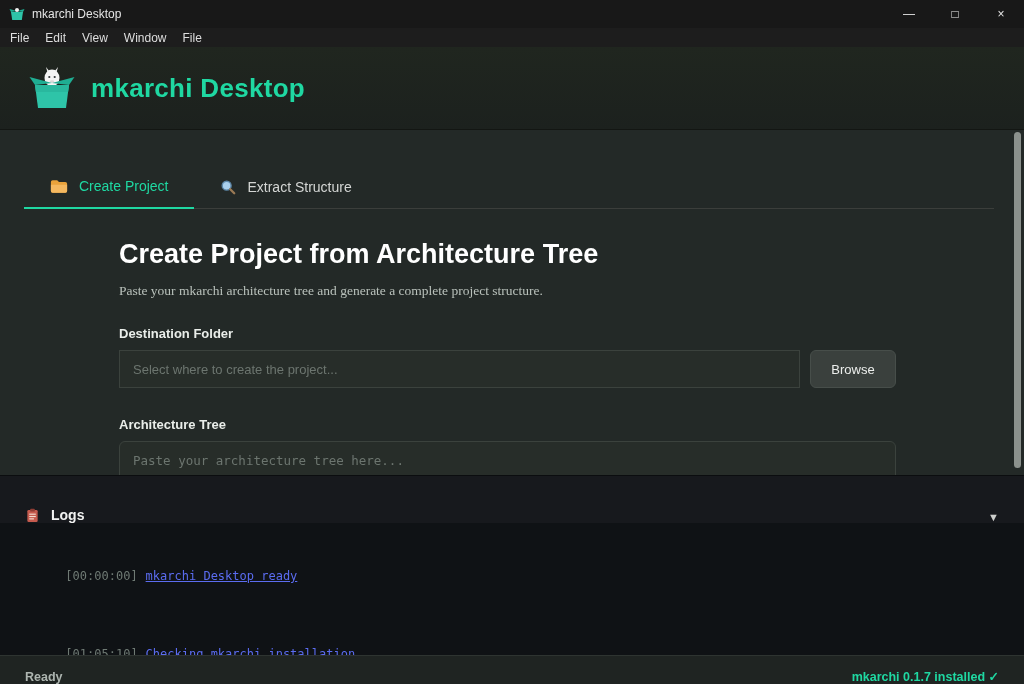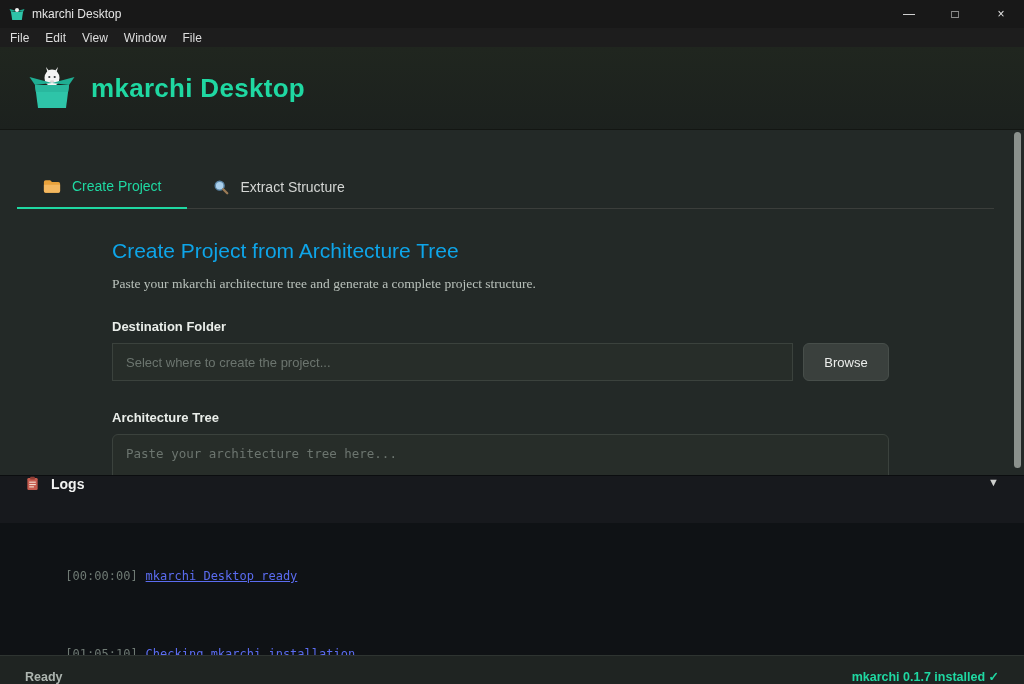--- a/index.html
+++ b/index.html
@@ -32,31 +32,31 @@
     height: 83px; flex: 0 0 auto;
     background: linear-gradient(180deg, #20261f 0%, #1c211e 100%);
     border-bottom: 1px solid #131613;
     display: flex; align-items: center; padding: 0 28px;
   }
   .logo { width: 48px; height: 48px; margin-right: 15px; display: inline-flex; }
   .app-name { font-size: 26px; font-weight: bold; color: #1fd8a2; letter-spacing: 0.3px; }
   .tagline { margin-left: auto; font-size: 13px; color: #909a94; }
 
   
-  .main { height: 345px; flex: 0 0 auto; background: #232927; position: relative; overflow: hidden; padding: 0 30px 0 17px; }
+  .main { height: 345px; flex: 0 0 auto; background: #232927; position: relative; overflow: hidden; padding: 0 30px 0 24px; }
   .tabs { display: flex; margin-top: 35px; border-bottom: 1px solid #3b3e3b; }
   .tab {
     display: flex; align-items: center; gap: 11px;
     padding: 13px 26px; font-size: 14px; color: #d4d6d4; cursor: pointer;
   }
   .tab.active { color: #1fd8a2; border-bottom: 2px solid #1fd8a2; margin-bottom: -1px; }
   .tab-icon { display: inline-flex; }
 
   .content { margin: 30px 0 0 95px; }
-  .content h1 { font-size: 21px; font-weight: normal; color: #0ea5e9; }
+  .content h1 { font-size: 27px; font-weight: bold; color: #ffffff; }
   .subtitle { margin-top: 13px; font-size: 13.5px; color: #b9c1bb; font-family: Liberation Serif, serif; }
   .field-label { margin: 27px 0 9px; font-size: 13px; font-weight: bold; color: #eaeeea; }
   .field-label.tree { margin-top: 29px; }
   .dest-row { display: flex; gap: 10px; width: 777px; }
   .text-input {
     flex: 1; height: 38px; background: #272d29; border: 1px solid #3b423d; border-radius: 0;
     padding: 0 13px; color: #dfe3df; font-size: 13px; font-family: "Liberation Sans", sans-serif; outline: none;
   }
   .text-input::placeholder { color: #6c756f; }
   .browse-btn {
@@ -69,21 +69,21 @@
     font: 12.5px "DejaVu Sans Mono", monospace;
   }
   .tree-input::placeholder { color: #6c756f; }
 
   .scrollbar { position: absolute; right: 2px; top: 2px; bottom: 4px; width: 9px; }
   .scroll-thumb { width: 7px; margin-left: 1px; height: 99%; background: #8b918d; border-radius: 4px; }
 
   
   .logs-header {
     height: 48px; flex: 0 0 auto; background: #17191d; border-top: 1px solid #0b0d0f;
-    display: flex; align-items: flex-start; padding: 0 25px; cursor: pointer;
+    display: flex; align-items: flex-end; padding: 0 25px; cursor: pointer;
   }
   .clip-icon { display: inline-flex; margin-right: 11px; }
   .logs-title { font-size: 14px; font-weight: bold; color: #f1f2f1; }
   .logs-chevron { margin-left: auto; font-size: 11px; color: #cdcfcd; }
   .logs-body { height: 132px; flex: 0 0 auto; background: #0f1215; padding: 14px 22px 0; }
   .log-line { font: 12px "DejaVu Sans Mono", monospace; line-height: 26px; white-space: pre; }
   .log-time { color: #6f7a74; margin-right: 8px; }
 
   
   .statusbar {

